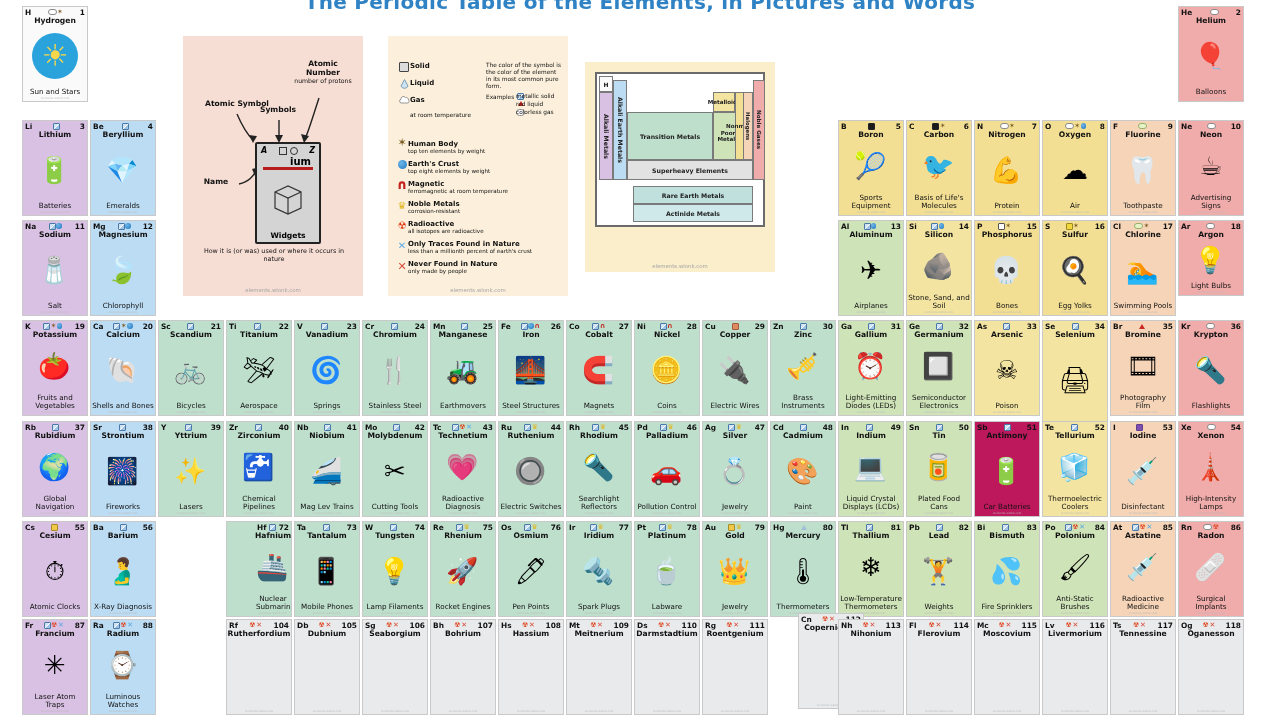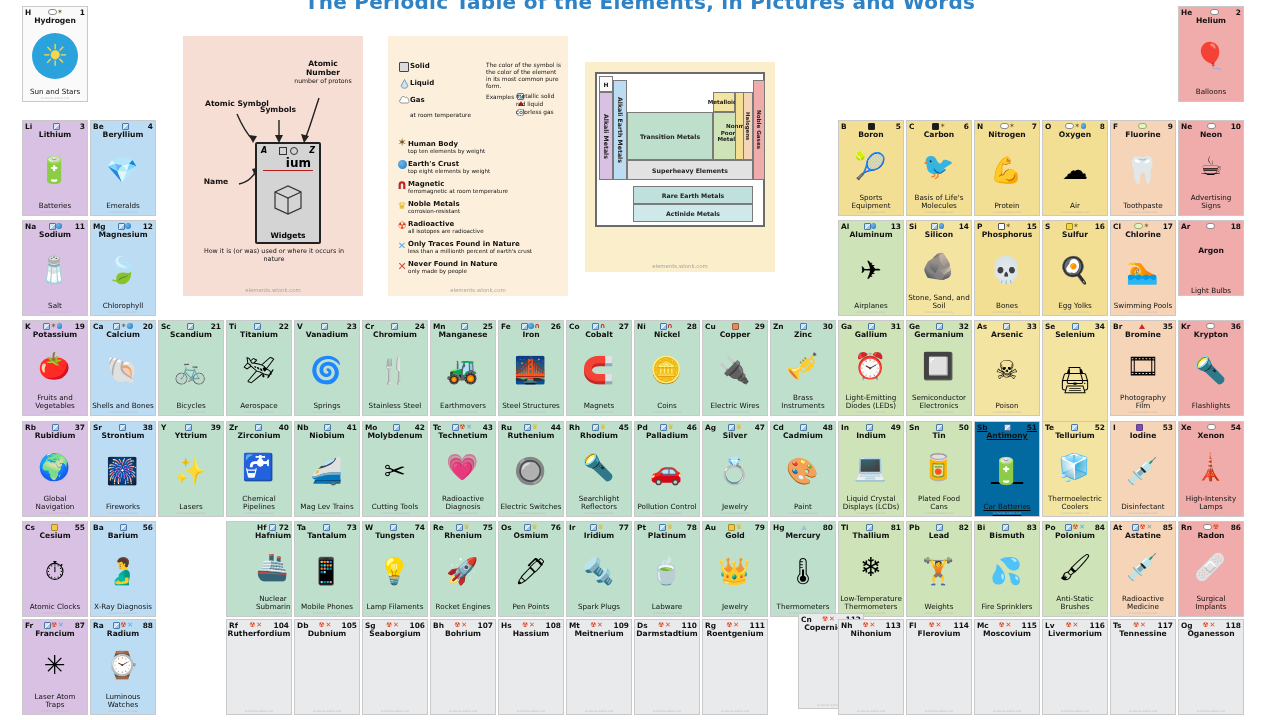--- a/index.html
+++ b/index.html
@@ -89,22 +89,22 @@
   }
 
   .anat-lbl{position:absolute;font-size:7.6px;font-weight:bold;color:#111;
     text-align:center;line-height:8.5px;}
   .anat-sub{font-size:6.2px;font-weight:normal;display:block;line-height:7px;}
   .anat-box{position:absolute;border:2px solid #222;background:#d4d4d4;border-radius:2px;}
   .anat-box .arow{position:absolute;top:2px;left:4px;right:4px;display:flex;
     justify-content:space-between;align-items:center;font-size:8px;font-weight:bold;font-style:italic;}
   .anat-box .sq{width:6px;height:6px;border:1px solid #333;background:#d4d4d4;}
   .anat-box .ci{width:6px;height:6px;border:1px solid #333;border-radius:50%;background:#d4d4d4;}
-  .anat-box .ium{position:absolute;top:12px;left:6px;right:6px;border-bottom:1px solid #b91c1c;
-    text-align:right;font-size:12px;font-weight:bold;padding-right:2px;}
+  .anat-box .ium{position:absolute;top:12px;left:6px;right:6px;border-bottom:3px solid #b91c1c;
+    text-align:right;font-size:10px;font-weight:bold;padding-right:2px;}
   .anat-box .wid{position:absolute;bottom:2px;left:0;width:100%;text-align:center;
     font-size:7.6px;font-weight:bold;}
   .anat-note{position:absolute;font-size:6.4px;color:#111;text-align:center;line-height:7.6px;}
 
   .key-row{position:absolute;display:flex;align-items:flex-start;}
   .key-ico{width:12px;flex:0 0 12px;display:flex;align-items:center;justify-content:center;}
   .key-txt{font-size:7px;font-weight:bold;color:#111;line-height:8px;}
   .key-txt small{display:block;font-size:5.6px;font-weight:normal;line-height:6.4px;}
   .key-note{position:absolute;font-size:5.8px;color:#111;line-height:7px;}
 
@@ -529,21 +529,21 @@
           <span class="props"><span class="p p-gasgreen"></span><span class="p p-star">✶</span></span>
           <span class="num">17</span>
         </div>
         <div class="nm">Chlorine</div>
         <div class="art">
           <span style="">🏊</span>
         </div>
         <div class="use">Swimming Pools</div>
         <div class="credit">elements.wlonk.com</div>
       </div>
-      <div class="cell" style="left: 1178px; top: 220px; width: 66px; height: 76px; background: rgb(240, 172, 171); gap: 16px;">
+      <div class="cell" style="left: 1178px; top: 220px; width: 66px; height: 76px; background: rgb(240, 172, 171);">
         <div class="hdr">
           <span class="sym">Ar</span>
           <span class="props"><span class="p p-gas"></span></span>
           <span class="num">18</span>
         </div>
         <div class="nm">Argon</div>
         <div class="art">
           <span style="">💡</span>
         </div>
         <div class="use">Light Bulbs</div>
@@ -958,21 +958,21 @@
           <span class="props"><span class="p p-metallic"></span></span>
           <span class="num">50</span>
         </div>
         <div class="nm">Tin</div>
         <div class="art">
           <span style="">🥫</span>
         </div>
         <div class="use">Plated Food Cans</div>
         <div class="credit">elements.wlonk.com</div>
       </div>
-      <div class="cell" style="left: 974px; top: 421px; width: 66px; height: 96px; background: #0369a1; text-decoration: underline;">
+      <div class="cell" style="left: 974px; top: 421px; width: 66px; height: 96px; background: #be185d;">
         <div class="hdr">
           <span class="sym">Sb</span>
           <span class="props"><span class="p p-metallic"></span></span>
           <span class="num">51</span>
         </div>
         <div class="nm">Antimony</div>
         <div class="art">
           <span style="">🔋</span>
         </div>
         <div class="use">Car Batteries</div>

